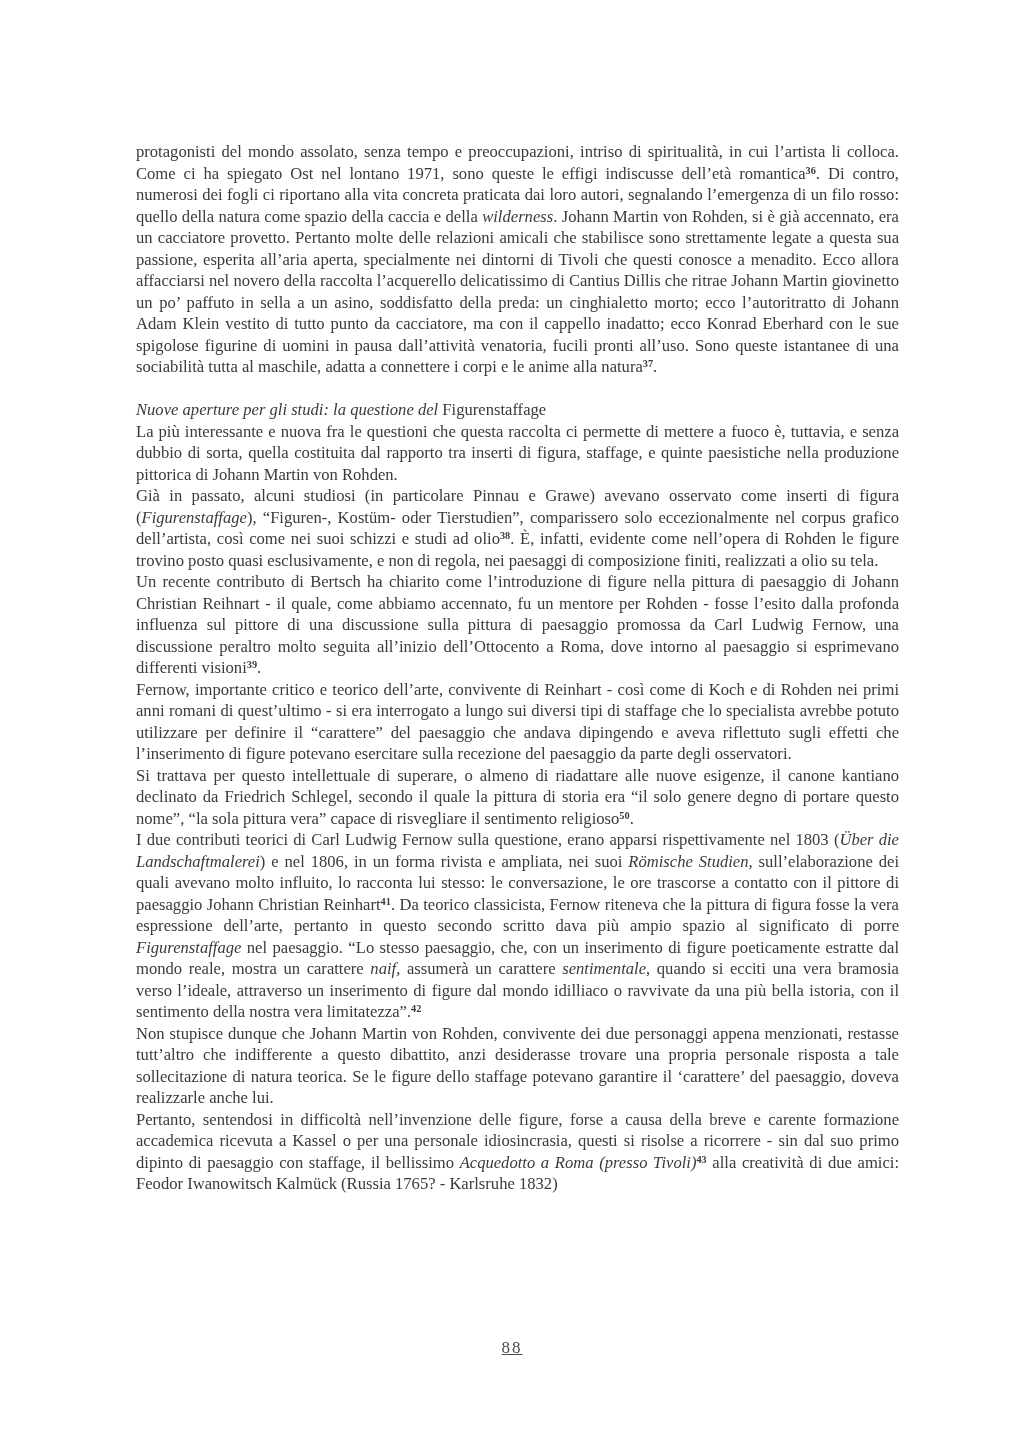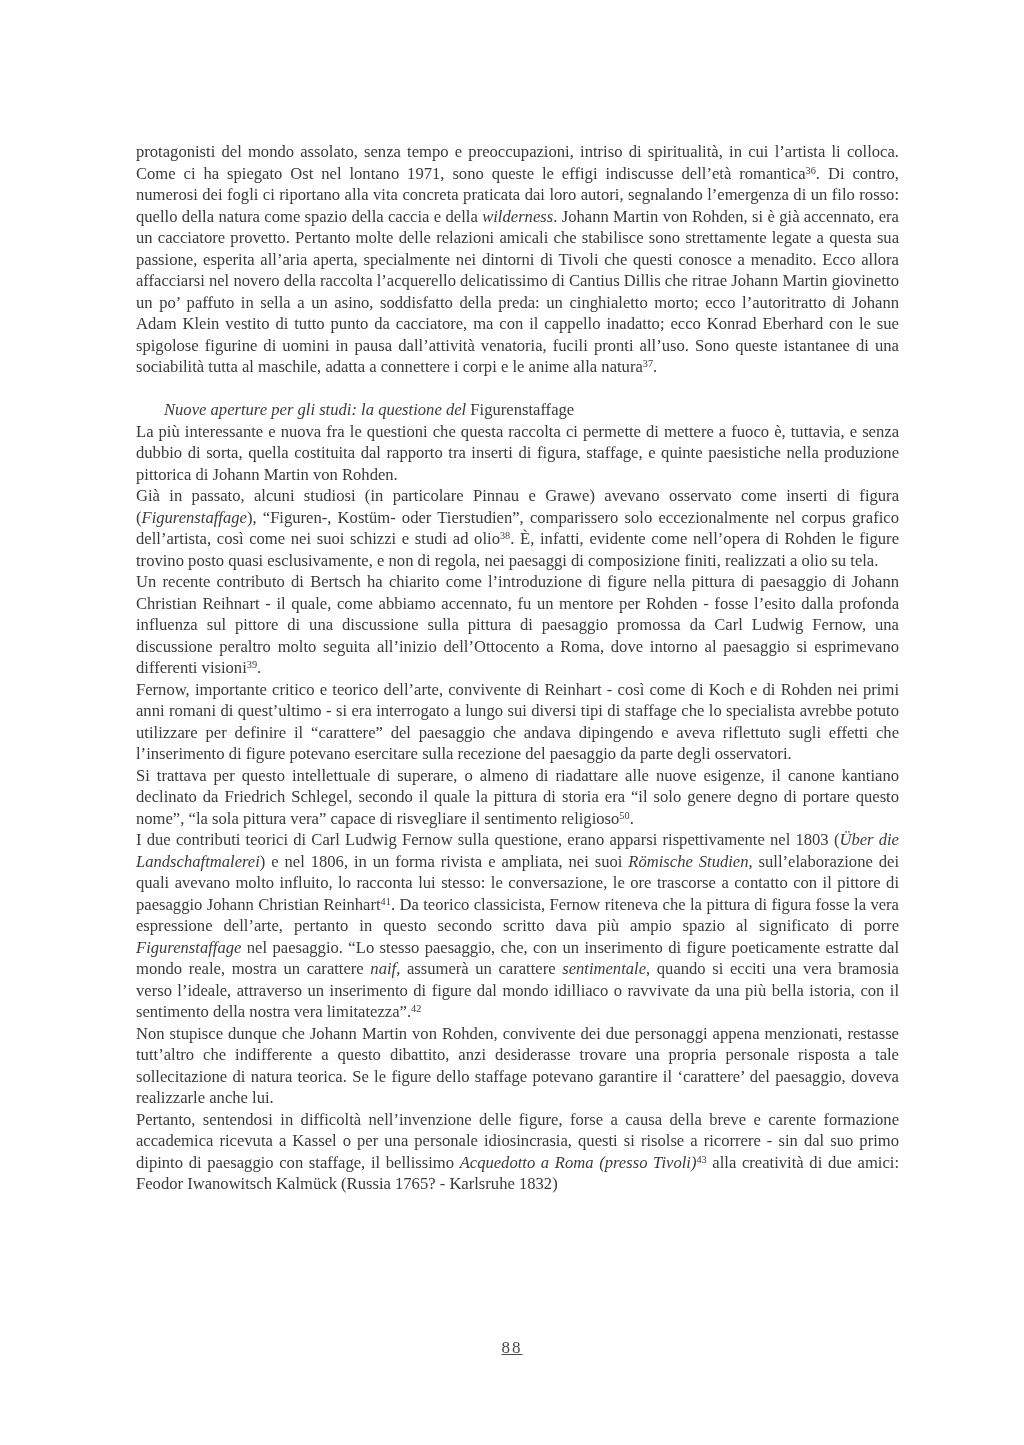--- a/index.html
+++ b/index.html
@@ -29,30 +29,30 @@
     line-height: 21.5px;
     text-align: justify;
   }
   .text-block p {
     margin: 0;
     padding: 0;
   }
   .text-block p.heading {
     margin-top: 21.5px;
     text-align: left;
-    margin-left: 28px;
   }
   .text-block em {
   }
   .text-block sup {
     font-size: 0.62em;
     line-height: 0;
     position: relative;
     top: -0.45em;
     vertical-align: baseline;
+    font-weight: bold;
   }
   .folio {
     position: absolute;
     top: 1338px;
     left: 0;
     width: 1024px;
     text-align: center;
     color: #4a4a4a;
     font-size: 17px;
     letter-spacing: 2px;

